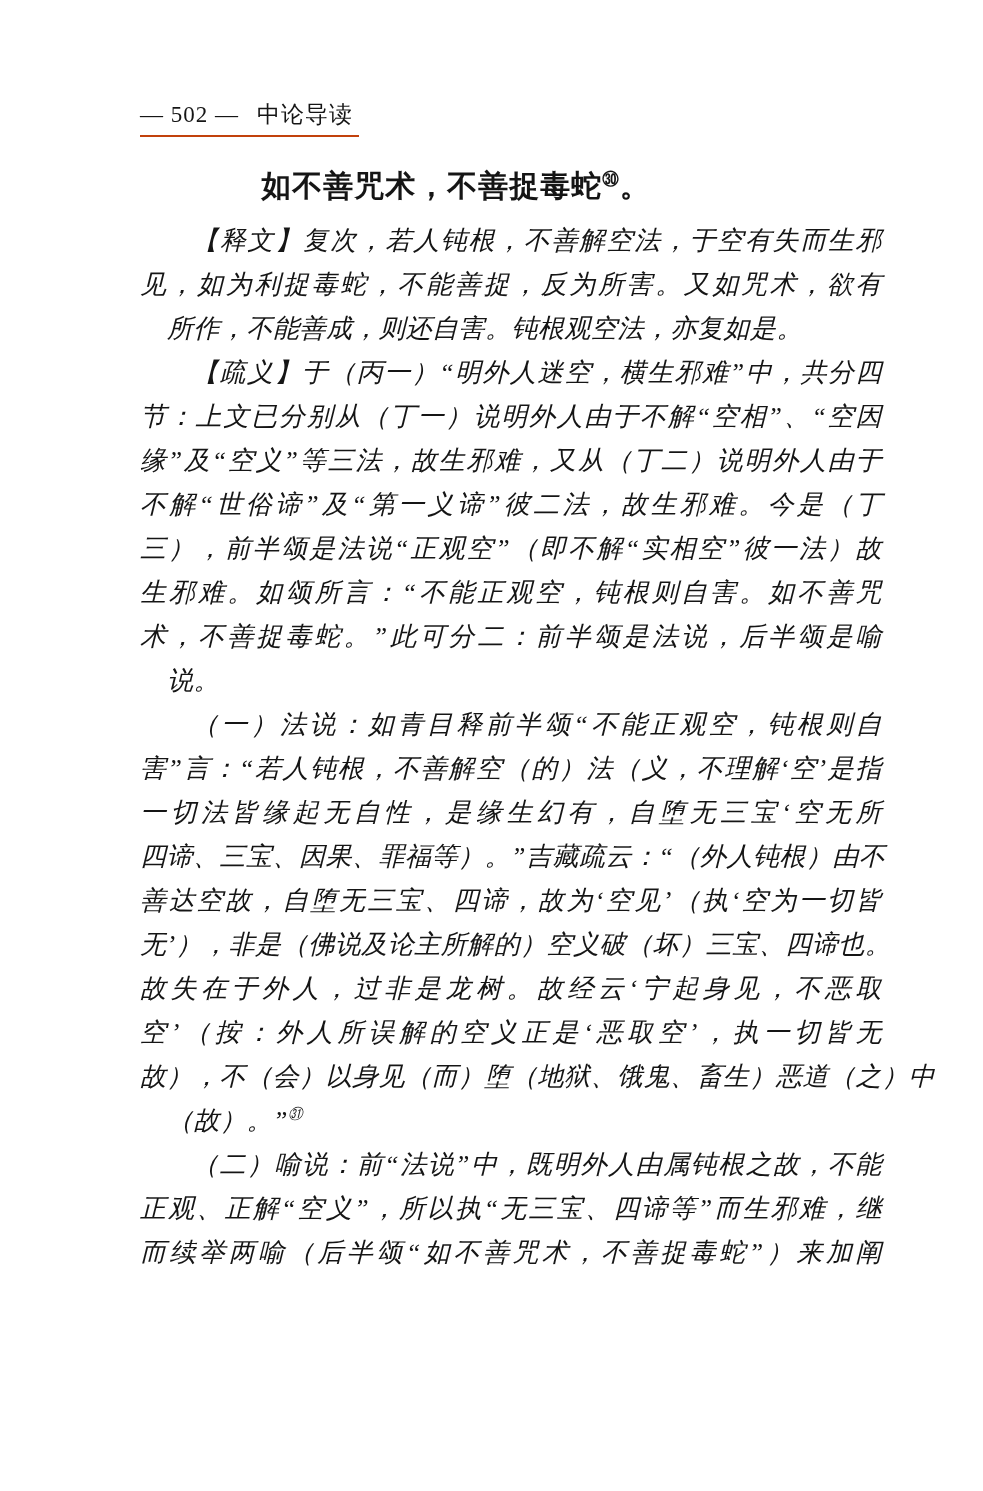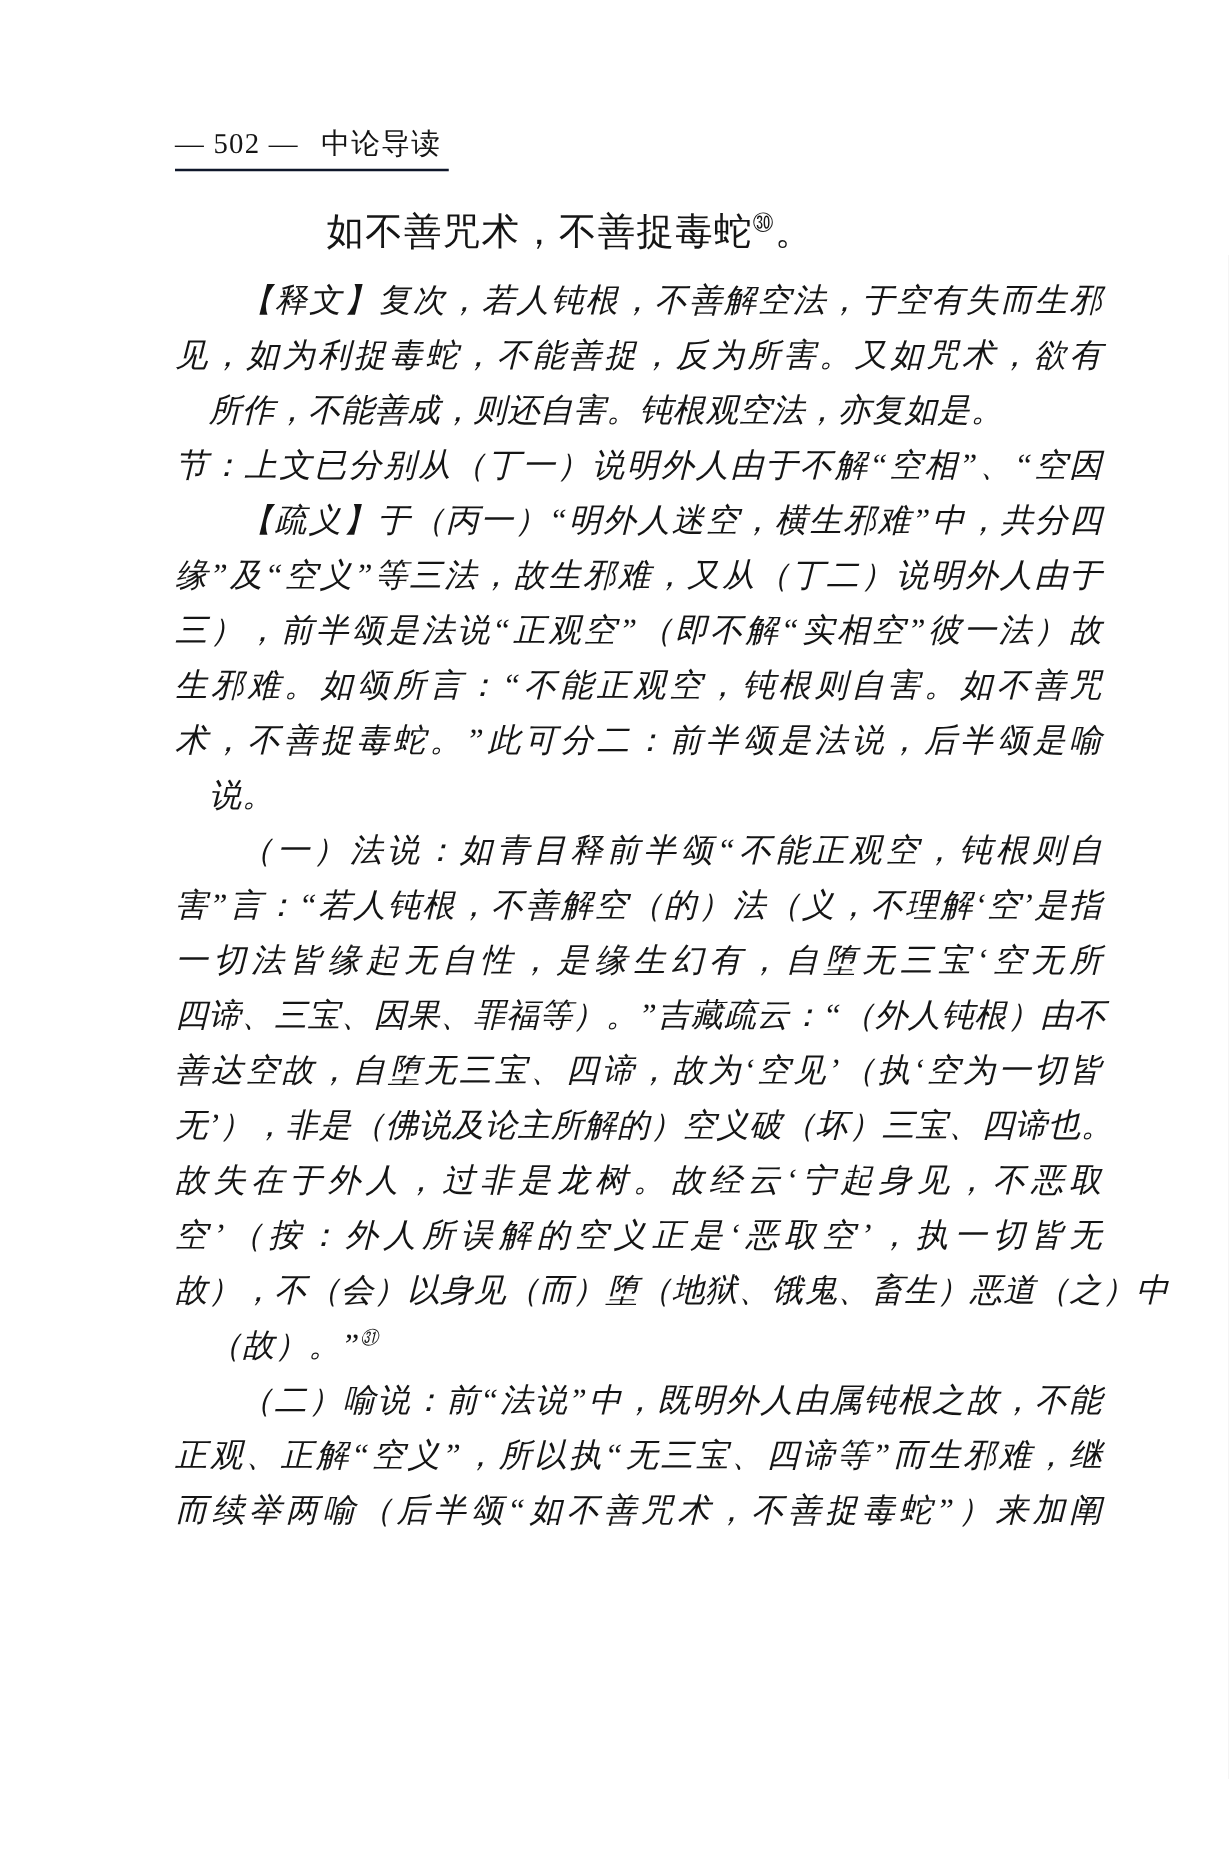--- a/index.html
+++ b/index.html
@@ -17,37 +17,37 @@
     overflow: hidden;
   }
   
   .running-head {
     position: absolute;
     left: 140px;
     top: 100px;
     display: inline-block;
     font-size: 23px;
     line-height: 30px;
-    border-bottom: 2px solid #0f172a;
+    border-bottom: 2px solid #c2410c;
     padding: 0 6px 5px 0;
     white-space: nowrap;
     letter-spacing: 1px;
   }
   .running-head .book-title { margin-left: 18px; }
 
   
   .content {
     position: absolute;
     left: 140px;
     top: 163px;
     width: 742px;
   }
   .verse-title {
     font-family: "Liberation Sans", "DejaVu Sans", sans-serif;
-    font-weight: 400;
+    font-weight: 700;
     font-size: 30px;
     line-height: 46px;
     text-align: center;
     margin: 0 110px 10px 0;  
     letter-spacing: 1px;
   }
   .verse-title sup, .line sup {
     font-size: 0.55em;
     vertical-align: super;
     line-height: 0;
@@ -82,23 +82,24 @@
   <div class="content">
     <div class="verse-title"><span>如不善咒术，不善捉毒蛇</span><sup>㉚</sup><span>。</span></div>
 
     <div id="body-text">
         <div class="para">
           <div class="line indent"><span>【释文】复次，若人钝根，不善解空法，于空有失而生邪</span></div>
           <div class="line"><span>见，如为利捉毒蛇，不能善捉，反为所害。又如咒术，欲有</span></div>
           <div class="line last"><span>所作，不能善成，则还自害。钝根观空法，亦复如是。</span></div>
         </div>
         <div class="para">
+          <div class="line indent"><span>【疏义】于（丙一）“明外人迷空，横生邪难”中，共分四</span></div>
           <div class="line"><span>节：上文已分别从（丁一）说明外人由于不解“空相”、“空因</span></div>
-          <div class="line indent"><span>【疏义】于（丙一）“明外人迷空，横生邪难”中，共分四</span></div>
           <div class="line"><span>缘”及“空义”等三法，故生邪难，又从（丁二）说明外人由于</span></div>
+          <div class="line"><span>不解“世俗谛”及“第一义谛”彼二法，故生邪难。今是（丁</span></div>
           <div class="line"><span>三），前半颂是法说“正观空”（即不解“实相空”彼一法）故</span></div>
           <div class="line"><span>生邪难。如颂所言：“不能正观空，钝根则自害。如不善咒</span></div>
           <div class="line"><span>术，不善捉毒蛇。”此可分二：前半颂是法说，后半颂是喻</span></div>
           <div class="line last"><span>说。</span></div>
         </div>
         <div class="para">
           <div class="line indent"><span>（一）法说：如青目释前半颂“不能正观空，钝根则自</span></div>
           <div class="line"><span>害”言：“若人钝根，不善解空（的）法（义，不理解‘空’是指</span></div>
           <div class="line"><span>一切法皆缘起无自性，是缘生幻有，自堕无三宝‘空无所</span></div>
           <div class="line"><span>四谛、三宝、因果、罪福等）。”吉藏疏云：“（外人钝根）由不</span></div>

